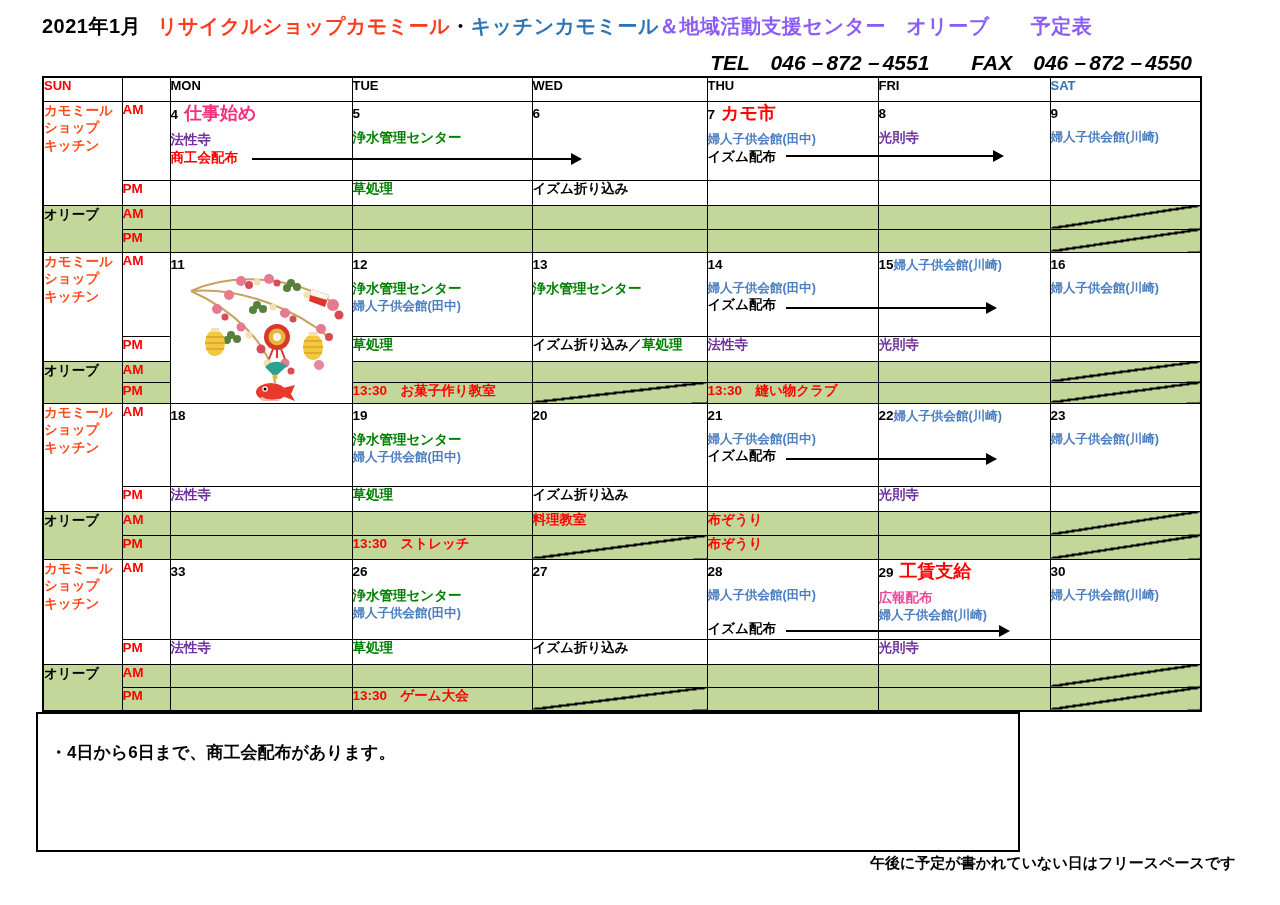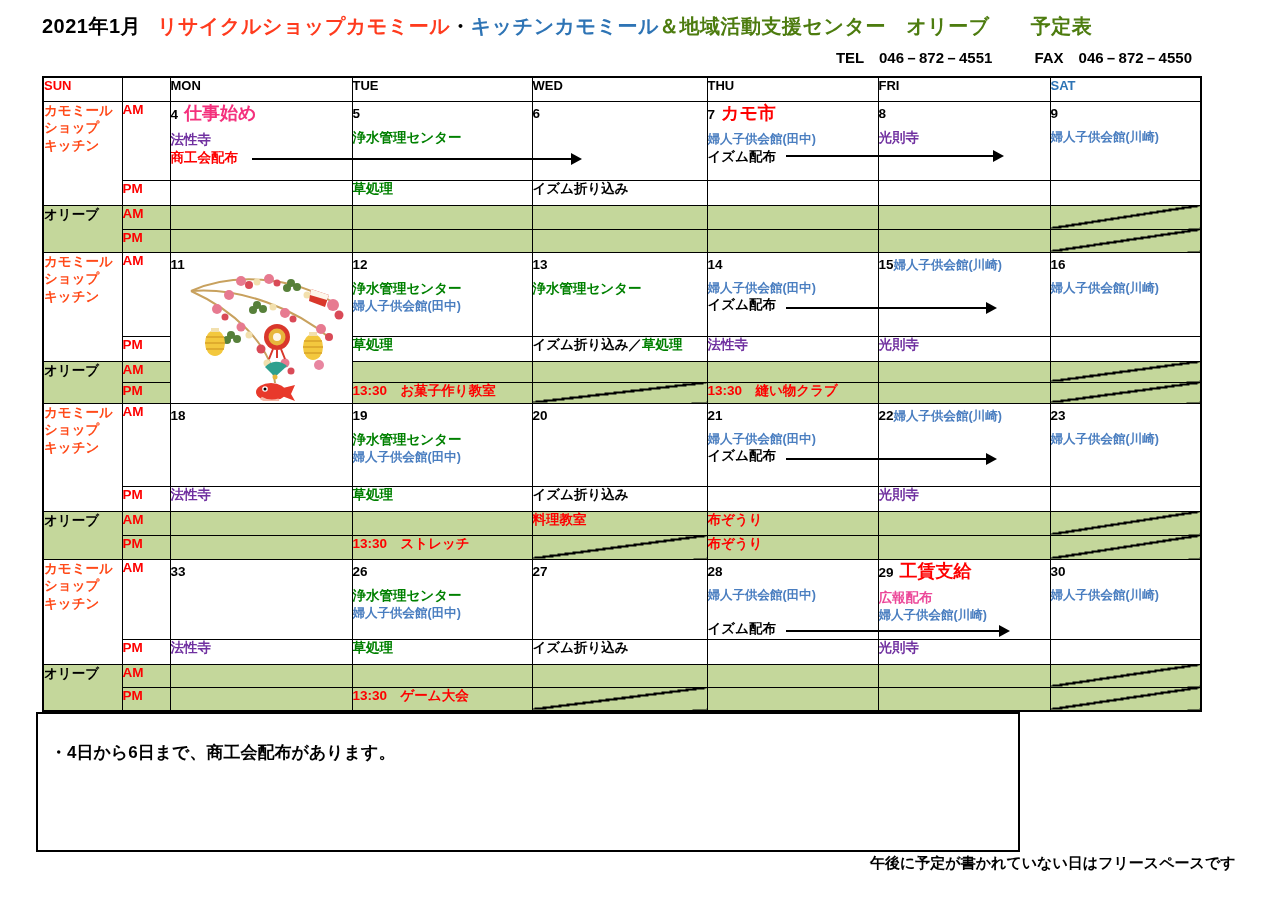--- a/index.html
+++ b/index.html
@@ -5,22 +5,22 @@
   html,body{margin:0;padding:0;background:#fff;}
   body{width:1280px;height:905px;font-family:"Liberation Sans","DejaVu Sans",sans-serif;font-weight:bold;color:#000;}
   .page{position:relative;width:1280px;height:905px;overflow:hidden;background:#fff;}
 
   
   .title{position:absolute;left:42px;top:13px;font-size:20px;white-space:nowrap;letter-spacing:0.5px;}
   .t-month{color:#000;margin-right:16px;}
   .t-shop{color:#FF3B1E;}
   .t-sep{color:#000;}
   .t-kitchen{color:#2E74B5;}
-  .t-rest{color:#4d7c0f;}
-  .telfax{position:absolute;top:49px;right:88px;font-size:15px;white-space:nowrap;}
+  .t-rest{color:#8b5cf6;}
+  .telfax{position:absolute;top:49px;right:88px;font-size:21px;white-space:nowrap;font-style:italic;}
   .telfax .fax{margin-left:42px;}
 
   
   table.cal{position:absolute;left:42px;top:76px;border-collapse:collapse;table-layout:fixed;border:2px solid #000;}
   table.cal td{border:1.5px solid #000;padding:0;vertical-align:top;overflow:hidden;}
   .hd{font-size:13px;padding:2px 4px;vertical-align:middle;}
   .hd-sun{color:#FE0000;}
   .hd-sat{color:#2E74B5;}
   .label-cell{color:#FF4A19;font-size:13.5px;line-height:1.3;vertical-align:middle;padding:2px 3px;margin-top:21px;}
   .olive-label{color:#000;font-size:13.5px;vertical-align:middle;padding:2px 3px;}

